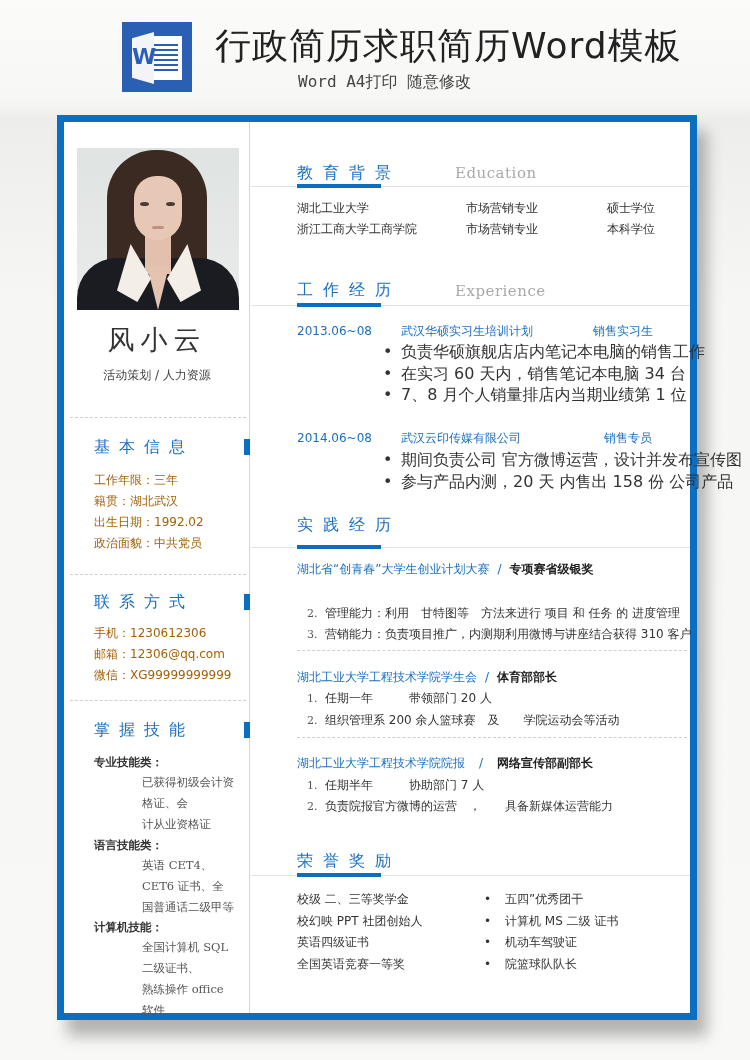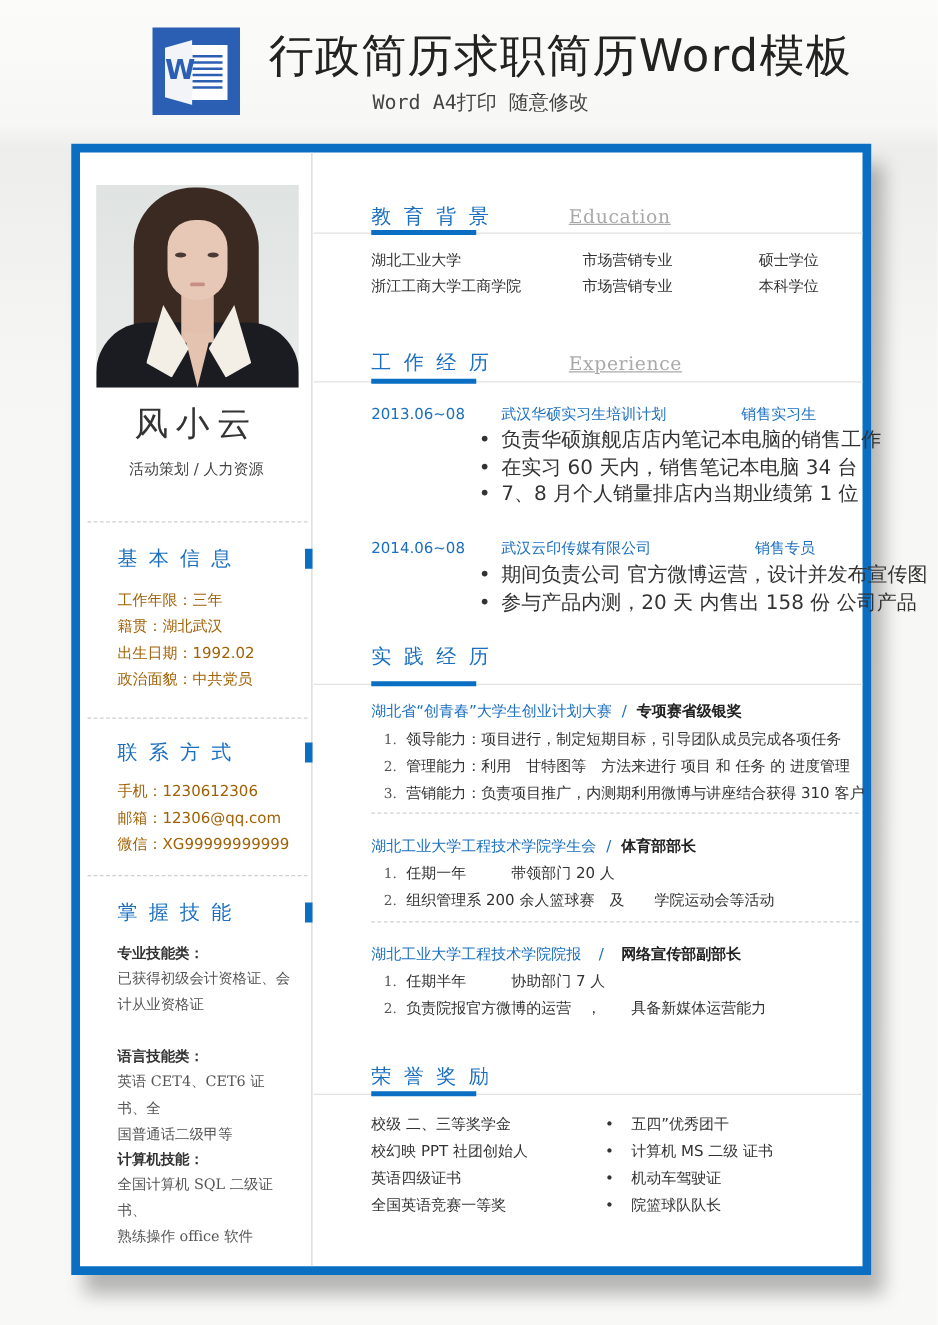--- a/index.html
+++ b/index.html
@@ -66,28 +66,28 @@
   }
   .dash { position: absolute; left: 6px; width: 176px; border-top: 1px dashed #cfcfcf; }
   .ls-title {
     position: absolute; left: 30px; font-size: 16px; color: #1a6fc0; letter-spacing: 9px; line-height: 22px; white-space: nowrap;
   }
   .ls-mark { position: absolute; left: 180px; width: 6px; height: 16px; background: #0a6ec2; }
   .ls-lines { position: absolute; left: 30px; font-size: 12px; color: #a16207; }
   .ls-lines div { line-height: 21px; height: 21px; white-space: nowrap; }
   .skill-block { position: absolute; left: 30px; width: 140px; }
   .skill-block .k { font-size: 11.5px; font-weight: bold; color: #333; line-height: 20px; }
-  .skill-block .v { font-size: 11.5px; color: #555; line-height: 21px; font-family: "DejaVu Serif", serif; }
+  .skill-block .v { font-size: 11.5px; color: #555; line-height: 21px; font-family: "DejaVu Serif", serif; margin-left: 48px; }
 
   .right { position: absolute; left: 187px; top: 0; width: 397px; height: 100%; }
   .rs-title {
     position: absolute; left: 46px; font-size: 16px; color: #1a6fc0; letter-spacing: 10px; line-height: 22px; white-space: nowrap;
   }
   .rs-en {
-    position: absolute; left: 204px; font-size: 15px; color: #a9a9a9; font-family: "DejaVu Serif", serif; line-height: 22px; letter-spacing: 0.5px; text-decoration: underline;
+    position: absolute; left: 204px; font-size: 15px; color: #a9a9a9; font-family: "DejaVu Serif", serif; line-height: 22px; letter-spacing: 0.5px;
   }
   .rs-line { position: absolute; left: 0; width: 439px; border-top: 1px solid #e2e2e2; }
   .rs-under { position: absolute; left: 46px; width: 84px; height: 4px; background: #0a6ec2; }
   .edu-row { position: absolute; left: 46px; width: 380px; height: 21px; font-size: 12px; color: #333; line-height: 21px; }
   .edu-row span { position: absolute; top: 0; white-space: nowrap; }
   .job-head { position: absolute; left: 46px; width: 380px; height: 20px; font-size: 12px; color: #1a6fc0; line-height: 20px; }
   .job-head span { position: absolute; top: 0; white-space: nowrap; }
   .bul { position: absolute; left: 130px; font-size: 16px; color: #333; line-height: 21px; height: 21px; white-space: nowrap; }
   .bul:before { content: "•"; position: absolute; left: -18px; color: #333; }
   .prac-head { position: absolute; left: 46px; font-size: 12px; line-height: 20px; white-space: nowrap; }
@@ -216,21 +216,20 @@
     <div class="bul" style="top:327px;left:150px">期间负责公司 官方微博运营，设计并发布宣传图</div>
     <div class="bul" style="top:349px;left:150px">参与产品内测，20 天 内售出 158 份 公司产品</div>
 
     <div class="rs-title" style="top:392px">实践经历</div>
     <div class="rs-line" style="top:425px"></div>
     <div class="rs-under" style="top:423px"></div>
 
     <div class="prac-head" style="top:437px;left:46px">
       <span class="org">湖北省“创青春”大学生创业计划大赛</span><span class="sep">/</span><span class="ttl">专项赛省级银奖</span>
     </div>
-    <div class="num" style="top:459px"><span class="n">1.</span><span>领导能力：项目进行，制定短期目标，引导团队成员完成各项任务</span></div>
     <div class="num" style="top:481px"><span class="n">2.</span><span>管理能力：利用　甘特图等　方法来进行 项目 和 任务 的 进度管理</span></div>
     <div class="num" style="top:502px"><span class="n">3.</span><span>营销能力：负责项目推广，内测期利用微博与讲座结合获得 310 客户</span></div>
     <div class="dline" style="top:528px"></div>
 
     <div class="prac-head" style="top:545px">
       <span class="org">湖北工业大学工程技术学院学生会</span><span class="sep">/</span><span class="ttl">体育部部长</span>
     </div>
     <div class="num" style="top:566px"><span class="n">1.</span><span>任期一年　　　带领部门 20 人</span></div>
     <div class="num" style="top:588px"><span class="n">2.</span><span>组织管理系 200 余人篮球赛　及　　学院运动会等活动</span></div>
     <div class="dline" style="top:615px"></div>

